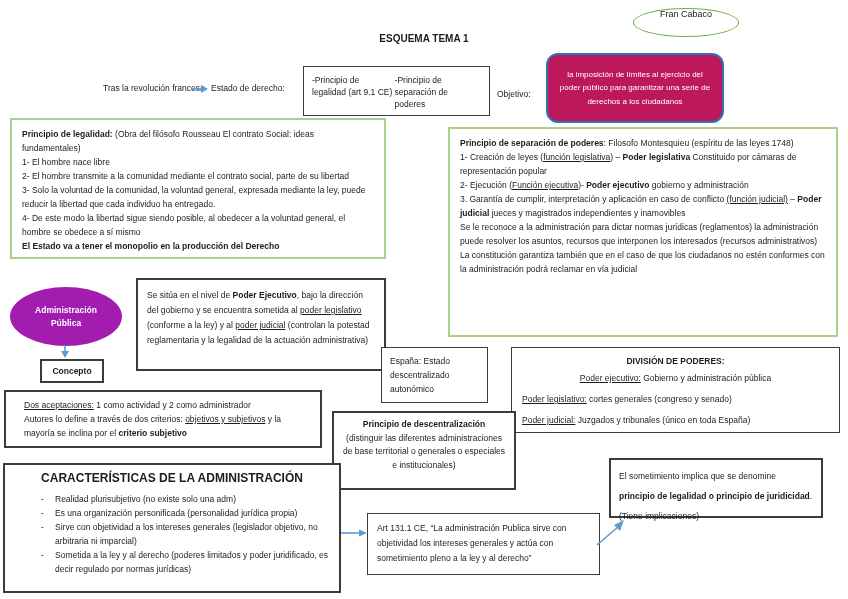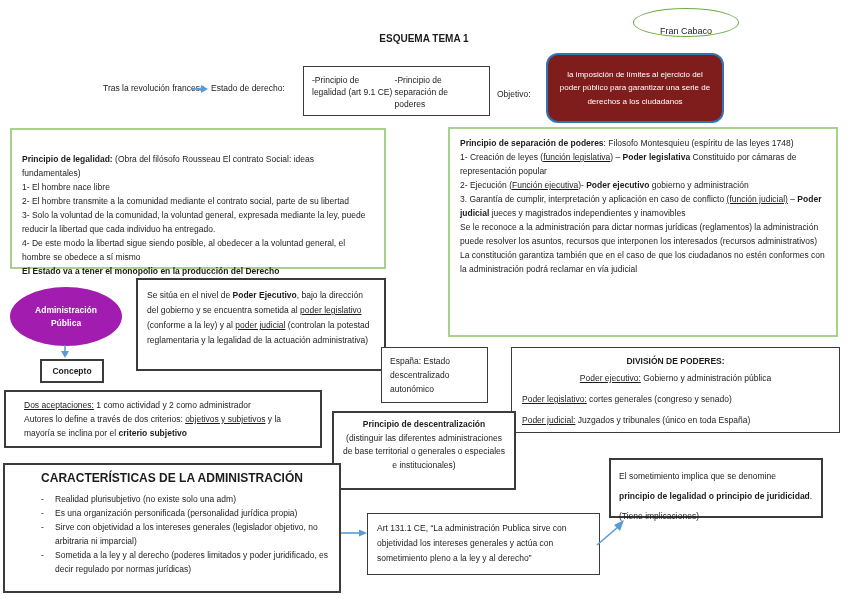--- a/index.html
+++ b/index.html
@@ -8,28 +8,28 @@
   .abs{position:absolute}
   .bx{border:1.6px solid #3b3b3b;background:#fff}
   .thick{border-width:2px}
   .gbx{border:2px solid #a9d18e;background:#fff}
   .t{font-size:8.5px;line-height:14px}
   .t p{margin:0}
   .gap{margin-top:7px}
   b,.b{font-weight:bold}
   #title{left:0;top:33px;width:848px;text-align:center;font-size:10px;font-weight:bold}
   #fran{left:633px;top:8px;width:106px;height:29px;border:1.5px solid #70ad47;border-radius:50%;
-        display:flex;align-items:flex-end;justify-content:center;font-size:9px;background:#fff}
+        display:flex;align-items:flex-start;justify-content:center;font-size:9px;background:#fff}
   #lead{left:103px;top:83px;font-size:8.5px}
   #state{left:211px;top:83px;font-size:8.5px}
   #pbox{left:303px;top:66px;width:187px;height:50px;padding:7px 8px;display:flex;justify-content:space-between;font-size:8.5px;line-height:12px}
   #objlabel{left:497px;top:89px;font-size:8.5px}
-  #objbox{left:546px;top:53px;width:178px;height:70px;background:#7f1d1d;border:2px solid #2e75b6;border-radius:12px;
+  #objbox{left:546px;top:53px;width:178px;height:70px;background:#be185d;border:2px solid #2e75b6;border-radius:12px;
           color:#fff;font-size:8px;line-height:13.5px;text-align:center;display:flex;align-items:center;justify-content:center;padding:4px 10px}
-  #legal{left:10px;top:128px;width:376px;height:141px;padding:22px 10px}
+  #legal{left:10px;top:118px;width:376px;height:141px;padding:7px 10px}
   #sep{left:448px;top:127px;width:390px;height:210px;padding:7px 10px}
   #ell{left:10px;top:287px;width:112px;height:59px;background:#a21caf;border:7px solid #a21caf;border-radius:50%;
        color:#fff;font-weight:bold;font-size:8.5px;line-height:13px;text-align:center;display:flex;align-items:center;justify-content:center;padding:4px 14px}
   #concepto{left:40px;top:359px;width:64px;height:24px;display:flex;align-items:center;justify-content:center;font-size:8.5px;font-weight:bold}
   #exec{left:136px;top:278px;width:250px;height:93px;padding:8px 9px;line-height:15px}
   #spain{left:381px;top:347px;width:107px;height:56px;padding:6px 8px;line-height:14px}
   #divbox{left:511px;top:347px;width:329px;height:86px;padding:6px 10px}
   #divbox .c{text-align:center}
   #divbox p{margin-bottom:7px}
   #divbox .ttl{margin-bottom:3px}

